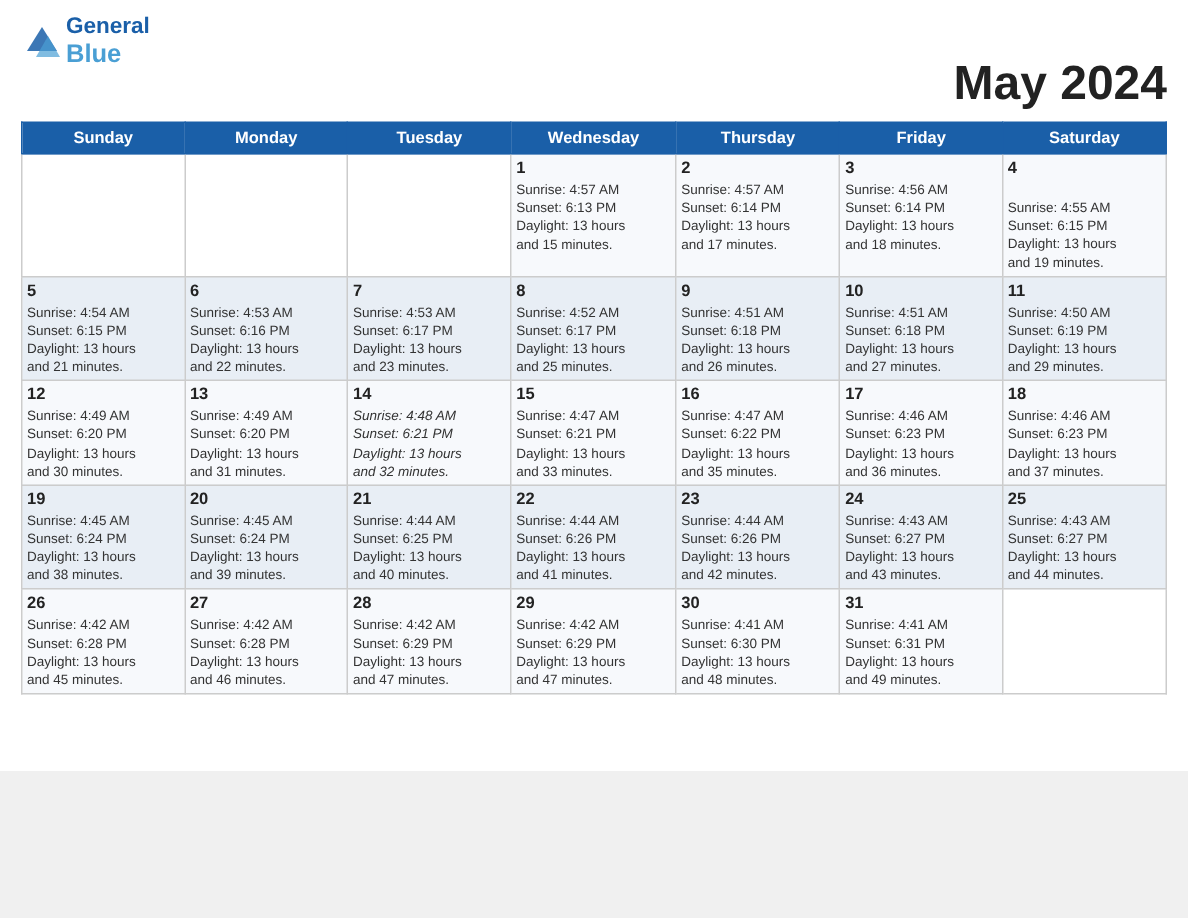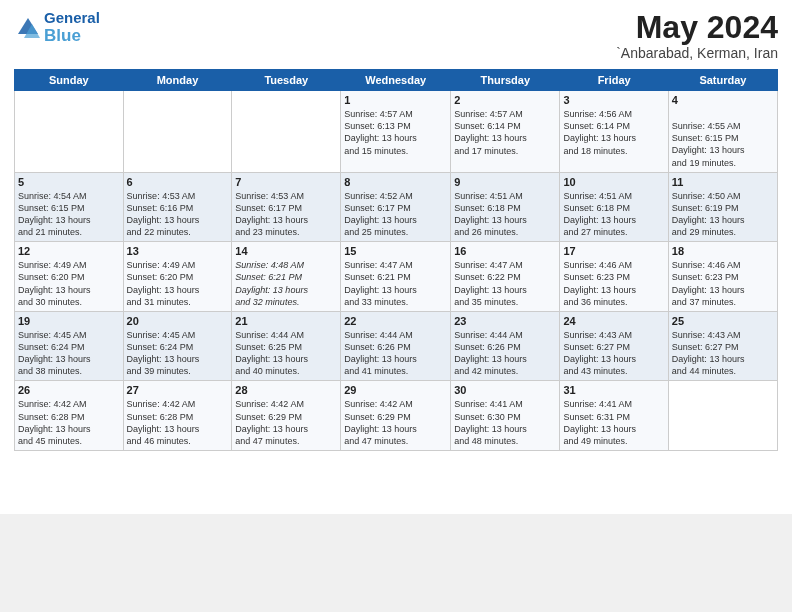--- a/index.html
+++ b/index.html
@@ -26,20 +26,21 @@
       display: flex;
       align-items: center;
     }
     .logo-icon {
       width: 28px;
       height: 28px;
       margin-right: 2px;
     }
     .title-block {
       text-align: right;
+      margin-top: 28px;
     }
     .month-title {
       font-size: 32px;
       font-weight: bold;
       color: #222;
       line-height: 1.1;
     }
     .subtitle {
       font-size: 14px;
       color: #444;
@@ -100,21 +101,20 @@
         <polygon points="14,4 24,20 4,20" fill="#1a5fa8" opacity="0.85"></polygon>
         <polygon points="18,10 26,24 10,24" fill="#4a9fd4" opacity="0.7"></polygon>
       </svg>
       <div>
         <div style="font-size:15px;font-weight:bold;color:#1a5fa8;line-height:1.1;">General</div>
         <div style="font-size:17px;font-weight:bold;color:#4a9fd4;line-height:1.1;">Blue</div>
       </div>
     </div>
     <div class="title-block">
       <div class="month-title">May 2024</div>
-      <div class="subtitle">`Anbarabad, Kerman, Iran</div>
     </div>
   </div>
 
   <table class="calendar">
     <thead>
       <tr>
         <th>Sunday</th>
         <th>Monday</th>
         <th>Tuesday</th>
         <th>Wednesday</th>

